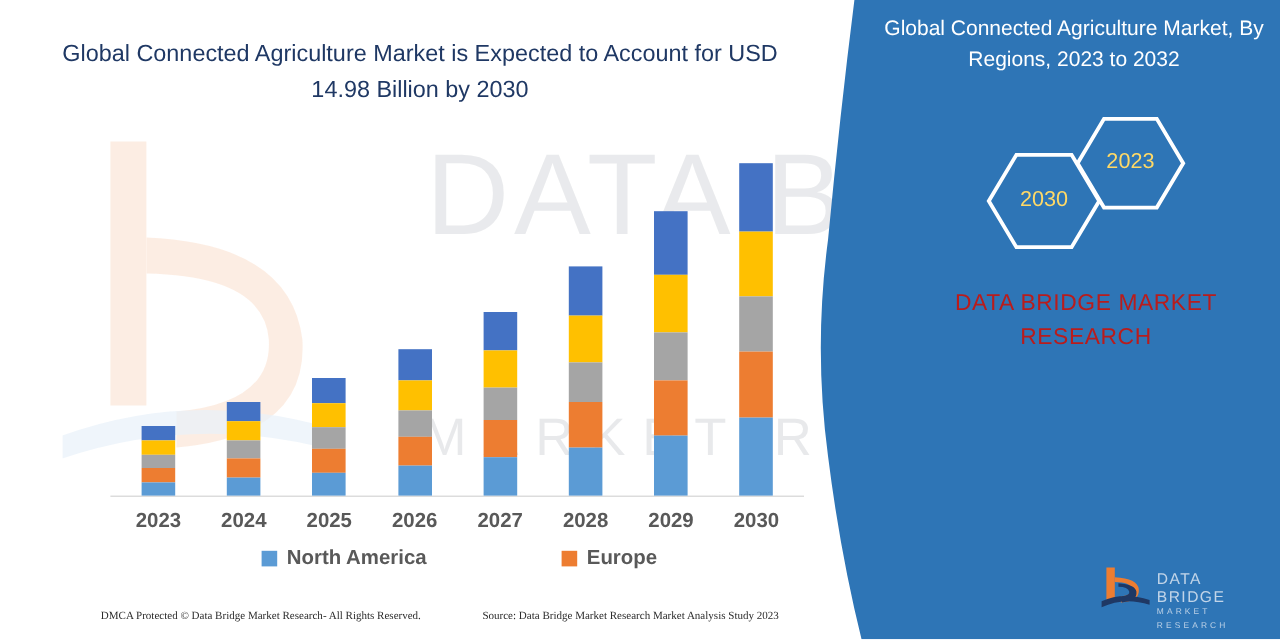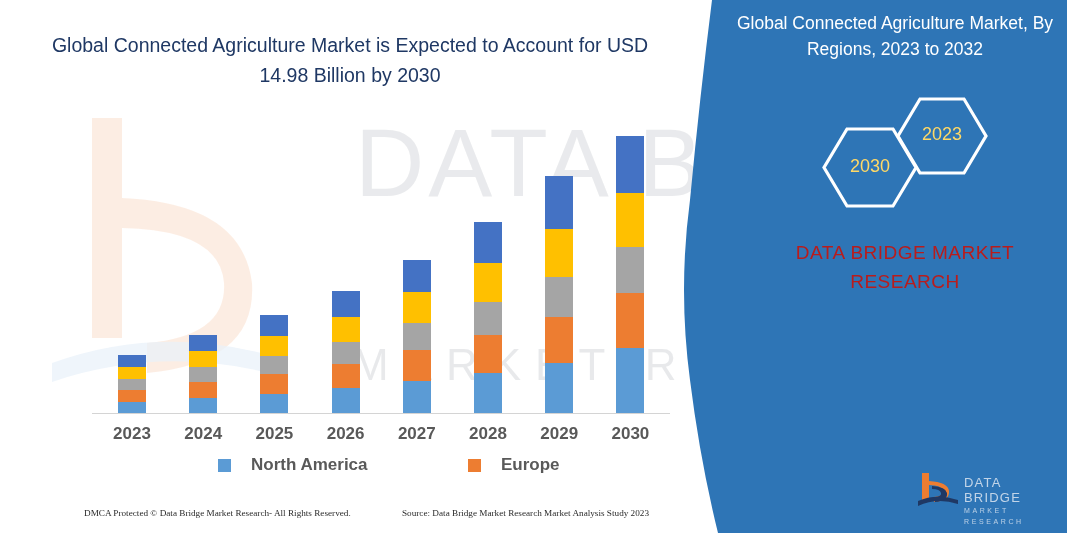--- a/index.html
+++ b/index.html
@@ -125,21 +125,21 @@
     position: absolute;
     left: 92px;
     top: 455px;
     width: 578px;
     height: 24px;
   }
   .legend-item {
     position: absolute;
     display: flex;
     align-items: center;
-    gap: 20px;
+    gap: 8px;
   }
   .legend-swatch {
     width: 13px; height: 13px;
     display: inline-block;
     flex: 0 0 13px;
   }
   .legend-label {
     font-size: 17px;
     font-weight: bold;
     color: #595959;

